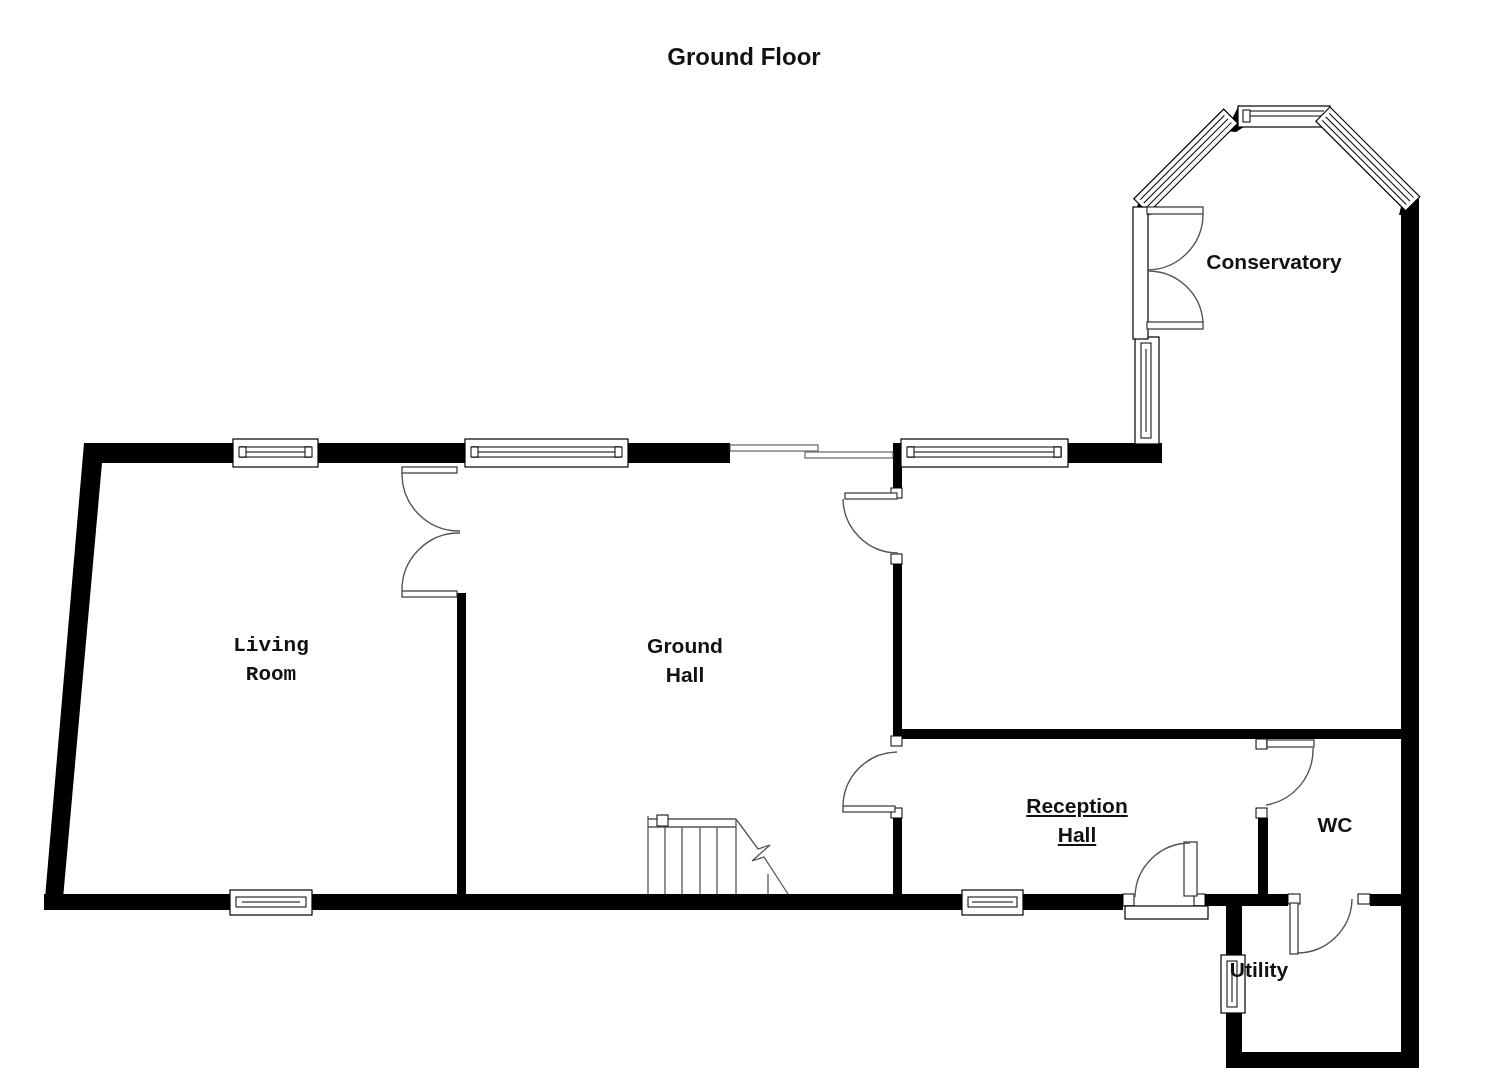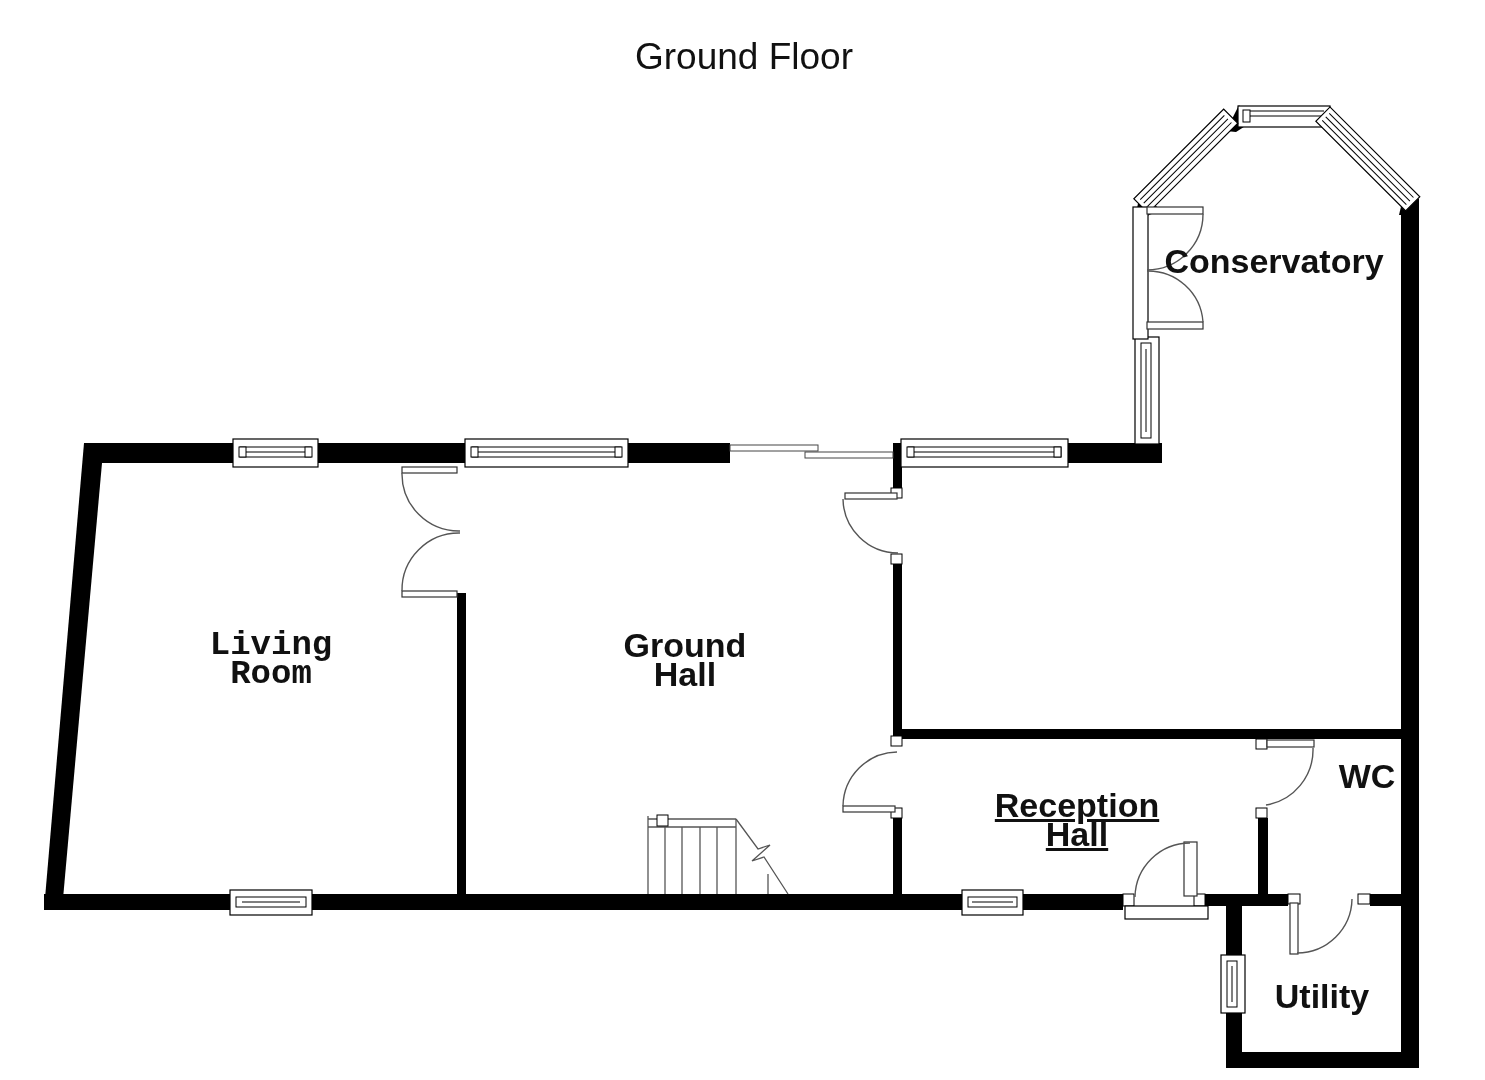--- a/index.html
+++ b/index.html
@@ -9,23 +9,23 @@
   .wall{fill:#000000;stroke:none;}
   .winbox{fill:#ffffff;stroke:#000000;stroke-width:1.2;}
   .winin{fill:none;stroke:#000000;stroke-width:1;}
   .winblk{fill:#ffffff;stroke:#000000;stroke-width:1;}
   .leaf{fill:#ffffff;stroke:#333333;stroke-width:1.2;}
   .hinge{fill:#ffffff;stroke:#000000;stroke-width:1;}
   .arc{fill:none;stroke:#555555;stroke-width:1.4;}
   .stair{fill:none;stroke:#555555;stroke-width:1.3;}
   .openline{fill:#ffffff;stroke:#444444;stroke-width:1;}
   .lbl{position:absolute;transform:translate(-50%,-50%);text-align:center;color:#111111;
-       font-weight:bold;font-size:34px;line-height:29px;white-space:pre-line;}
-  .title-lbl{position:absolute;transform:translate(-50%,-50%);color:#111111;font-weight:normal;
-       font-size:37px;line-height:34px;white-space:nowrap;}
+       font-weight:bold;font-size:21px;line-height:29px;white-space:pre-line;}
+  .title-lbl{position:absolute;transform:translate(-50%,-50%);color:#111111;font-weight:bold;
+       font-size:24px;line-height:34px;white-space:nowrap;}
 </style>
 </head>
 <body>
 
 <div class="plan">
 
 <svg width="1485" height="1080" viewBox="0 0 1485 1080">
 
   <g>
 
@@ -200,16 +200,16 @@
 </svg>
 
 <div class="title-lbl" style="left:744px;top:57px;">Ground Floor</div>
 <div class="lbl" style="left:271px;top:660px;font-family:Liberation Mono, monospace;">Living
 Room</div>
 <div class="lbl" style="left:685px;top:660px;">Ground
 Hall</div>
 <div class="lbl" style="left:1274px;top:261px;">Conservatory</div>
 <div class="lbl" style="left:1077px;top:820px;text-decoration:underline;">Reception
 Hall</div>
-<div class="lbl" style="left:1335px;top:776px;margin-left:32px;">WC</div>
-<div class="lbl" style="left:1322px;top:969px;margin-top:27px;">Utility</div>
+<div class="lbl" style="left:1335px;top:824px;">WC</div>
+<div class="lbl" style="left:1259px;top:969px;">Utility</div>
 
 </div>
 
 </body></html>

